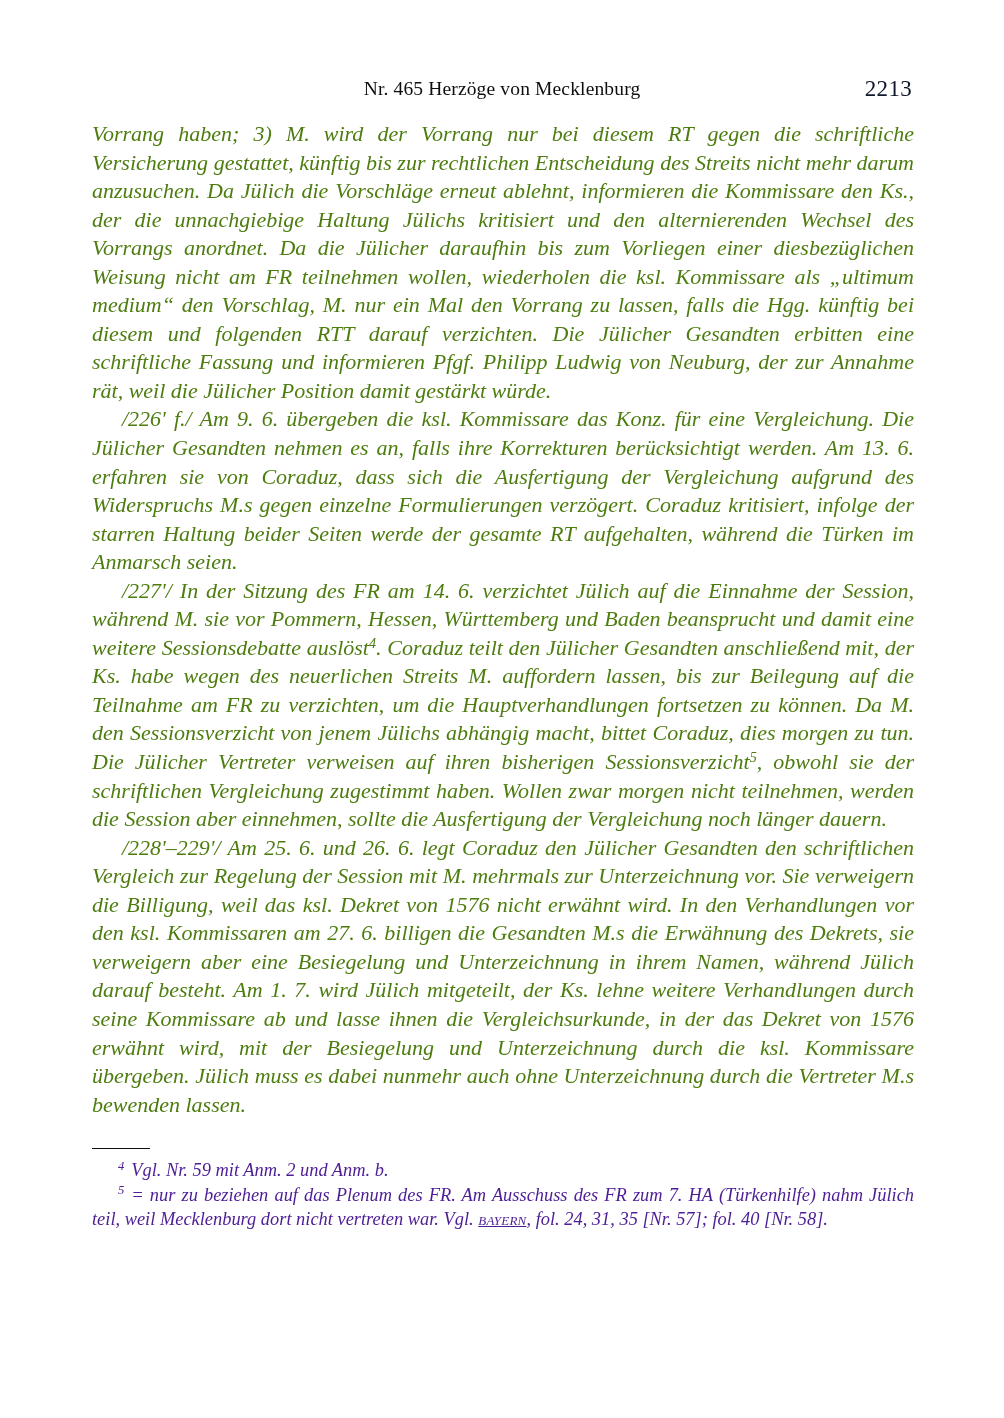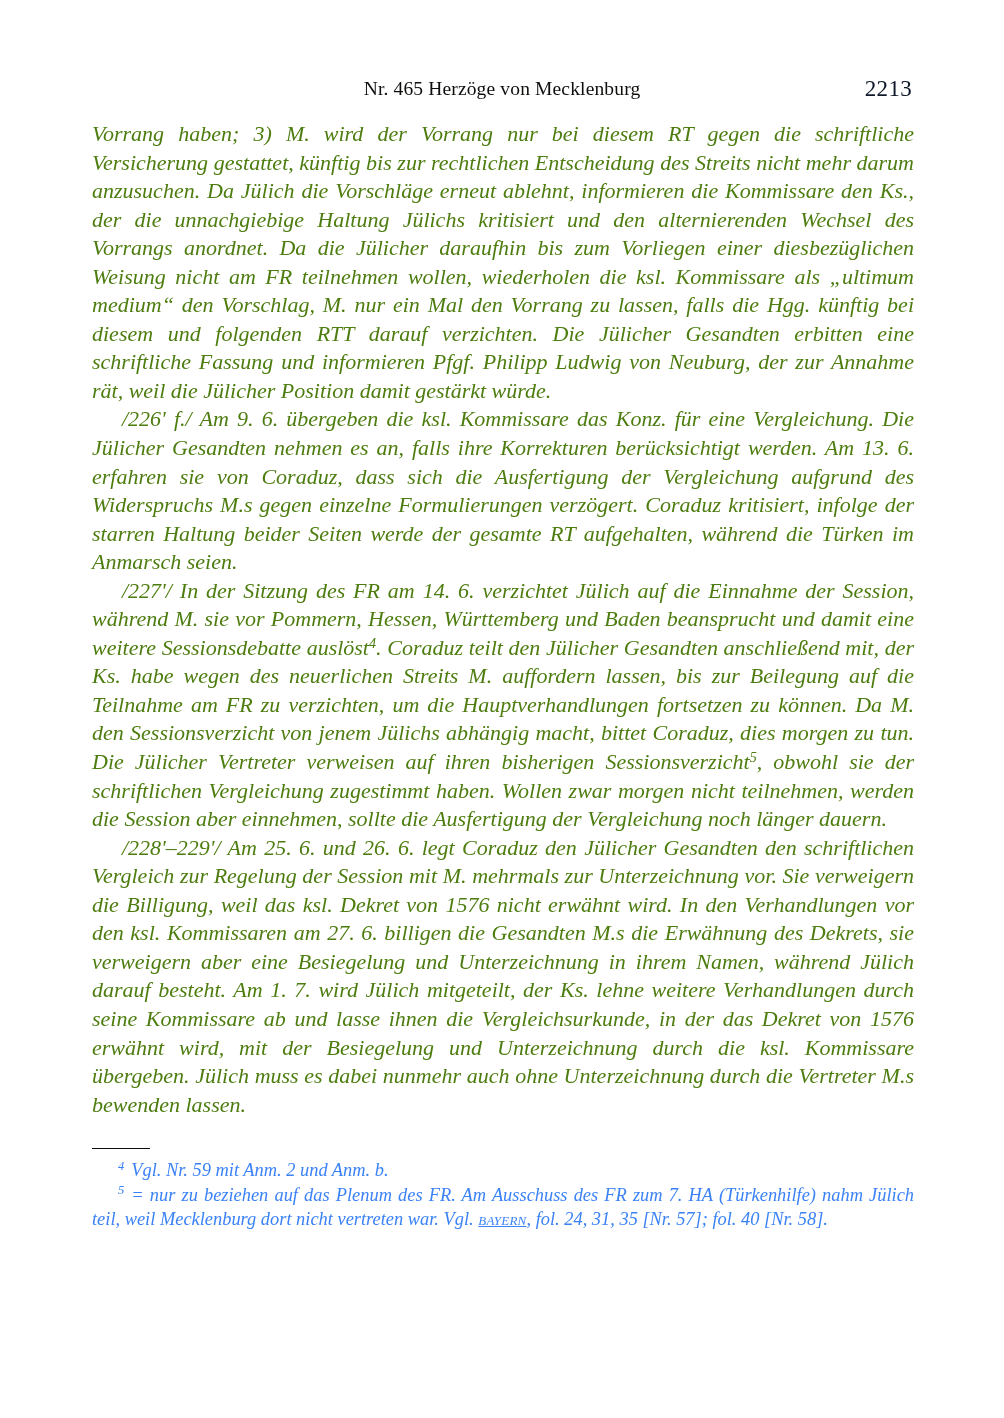--- a/index.html
+++ b/index.html
@@ -87,21 +87,21 @@
     height: 0;
     border-top: 1.6px solid #100e0c;
     margin: 0 0 9px 0;
   }
   .footnote {
     font-size: 18.4px;
     font-style: italic;
     line-height: 24.6px;
     text-align: justify;
     margin: 0;
-    color: #3b82f6;
+    color: #4c1d95;
   }
   .footnote .fn-marker {
     display: inline-block;
     margin-left: 26px;
     margin-right: 7px;
     font-size: 0.68em;
     font-style: italic;
     vertical-align: 0.52em;
     line-height: 0;
   }

